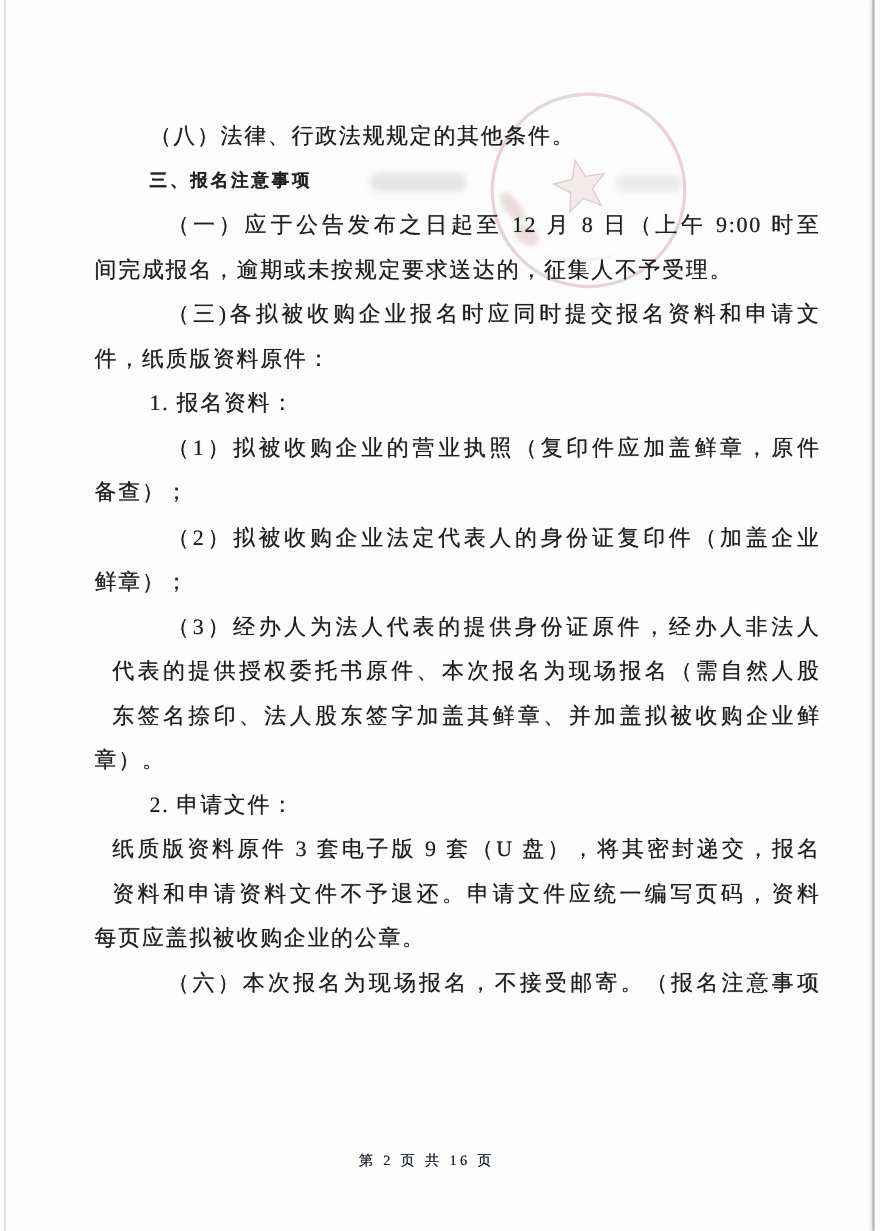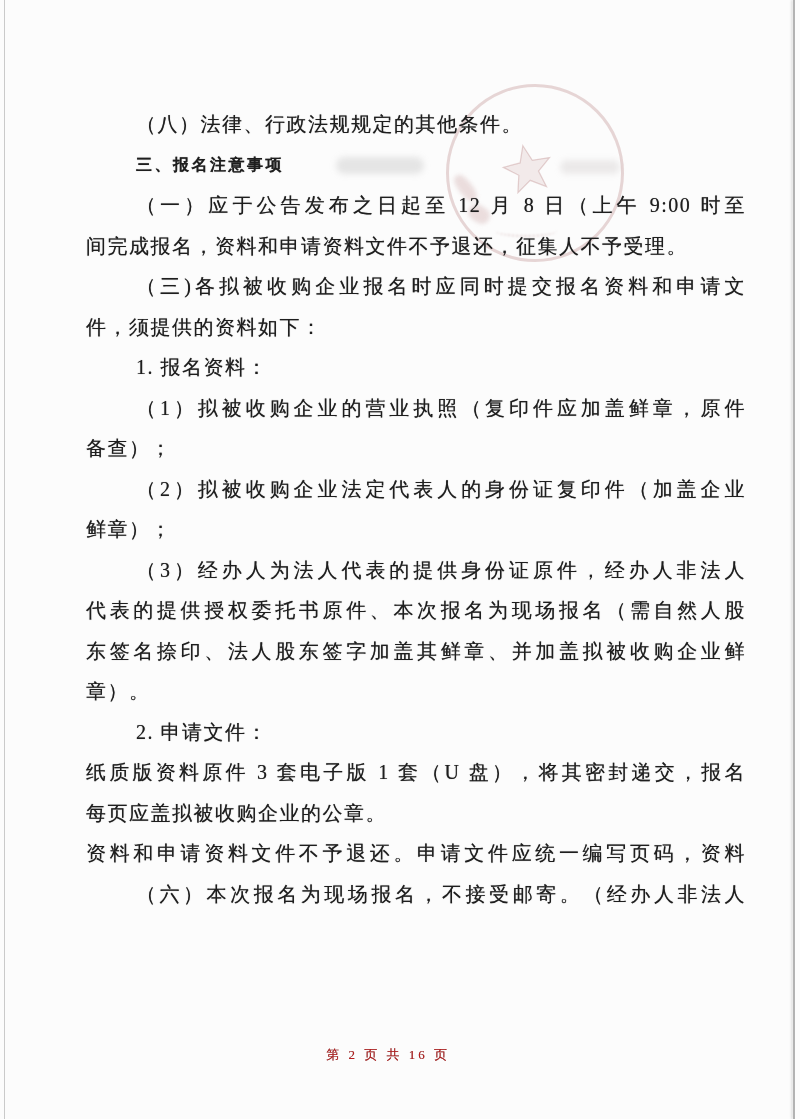--- a/index.html
+++ b/index.html
@@ -87,35 +87,36 @@
     line-height: 40.5px;
     letter-spacing: 1.5px;
     white-space: nowrap;
     text-shadow: 0 0 0.7px rgba(30,30,30,0.7);
   }
   .line.j {
     white-space: normal;
     text-align: justify;
     text-align-last: justify;
     text-justify: inter-character;
+    margin-left: 16px;
   }
   .line.ind { text-indent: 50px; }
   .line.bold {
     font-family: "Liberation Sans", "DejaVu Sans", sans-serif;
     font-weight: 700;
     letter-spacing: 2.5px;
     font-size: 16px;
   }
   .footer {
     position: absolute;
     left: 0; right: 24px; top: 1046px;
     text-align: center;
     font-size: 13px;
     letter-spacing: 3px;
-    color: #b91c1c;
+    color: #0f172a;
     text-shadow: 0 0 0.5px rgba(40,40,40,0.6);
   }
 </style>
 </head>
 <body>
 
 <div class="page">
 
   <div class="edge-left"></div>
   <div class="edge-right"></div>
@@ -129,34 +130,34 @@
     <div class="seal-mark seal-m3"></div>
   </div>
 
   <div class="smudge"></div>
   <div class="smudge2"></div>
 
   <div class="content" id="lines">
       <div class="line ind">（八）法律、行政法规规定的其他条件。</div>
       <div class="line ind bold">三、报名注意事项</div>
       <div class="line ind j">（一）应于公告发布之日起至 12 月 8 日（上午 9:00 时至</div>
-      <div class="line">间完成报名，资料和申请资料文件不予退还，征集人不予受理。</div>
+      <div class="line">间完成报名，逾期或未按规定要求送达的，征集人不予受理。</div>
       <div class="line ind j">（三)各拟被收购企业报名时应同时提交报名资料和申请文</div>
-      <div class="line">件，须提供的资料如下：</div>
+      <div class="line">件，纸质版资料原件：</div>
       <div class="line ind">1. 报名资料：</div>
       <div class="line ind j">（1）拟被收购企业的营业执照（复印件应加盖鲜章，原件</div>
       <div class="line">备查）；</div>
       <div class="line ind j">（2）拟被收购企业法定代表人的身份证复印件（加盖企业</div>
       <div class="line">鲜章）；</div>
       <div class="line ind j">（3）经办人为法人代表的提供身份证原件，经办人非法人</div>
       <div class="line j">代表的提供授权委托书原件、本次报名为现场报名（需自然人股</div>
       <div class="line j">东签名捺印、法人股东签字加盖其鲜章、并加盖拟被收购企业鲜</div>
       <div class="line">章）。</div>
       <div class="line ind">2. 申请文件：</div>
-      <div class="line j">纸质版资料原件 3 套电子版 1 套（U 盘），将其密封递交，报名</div>
+      <div class="line j">纸质版资料原件 3 套电子版 9 套（U 盘），将其密封递交，报名</div>
+      <div class="line j">资料和申请资料文件不予退还。申请文件应统一编写页码，资料</div>
       <div class="line">每页应盖拟被收购企业的公章。</div>
-      <div class="line j">资料和申请资料文件不予退还。申请文件应统一编写页码，资料</div>
-      <div class="line ind j">（六）本次报名为现场报名，不接受邮寄。（经办人非法人</div>
+      <div class="line ind j">（六）本次报名为现场报名，不接受邮寄。（报名注意事项</div>
     </div>
 
   <div class="footer">第 2 页 共 16 页</div>
 
 </div>
 
 </body></html>

